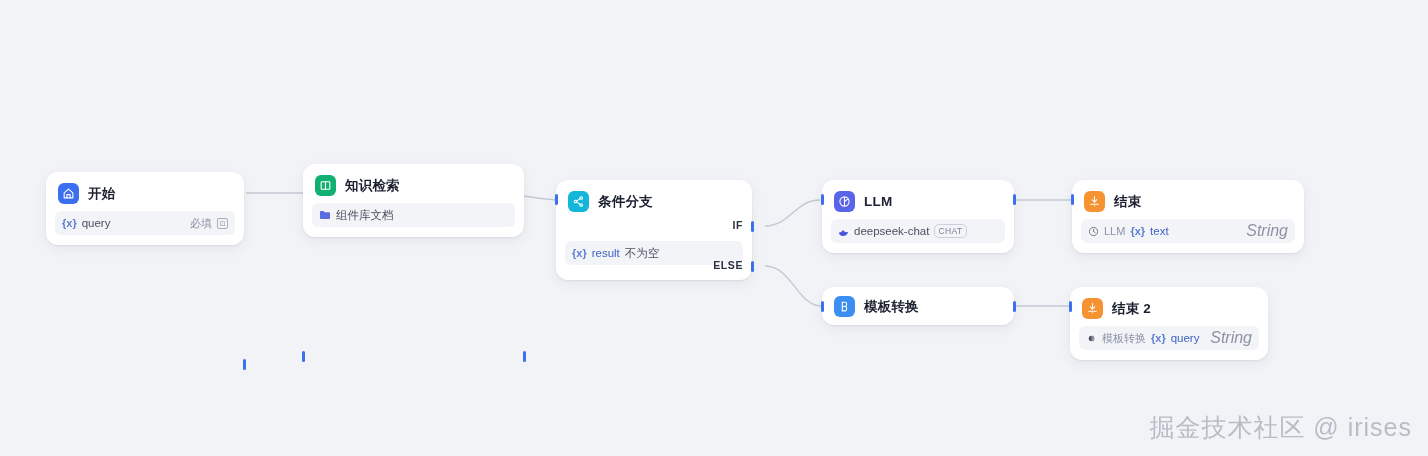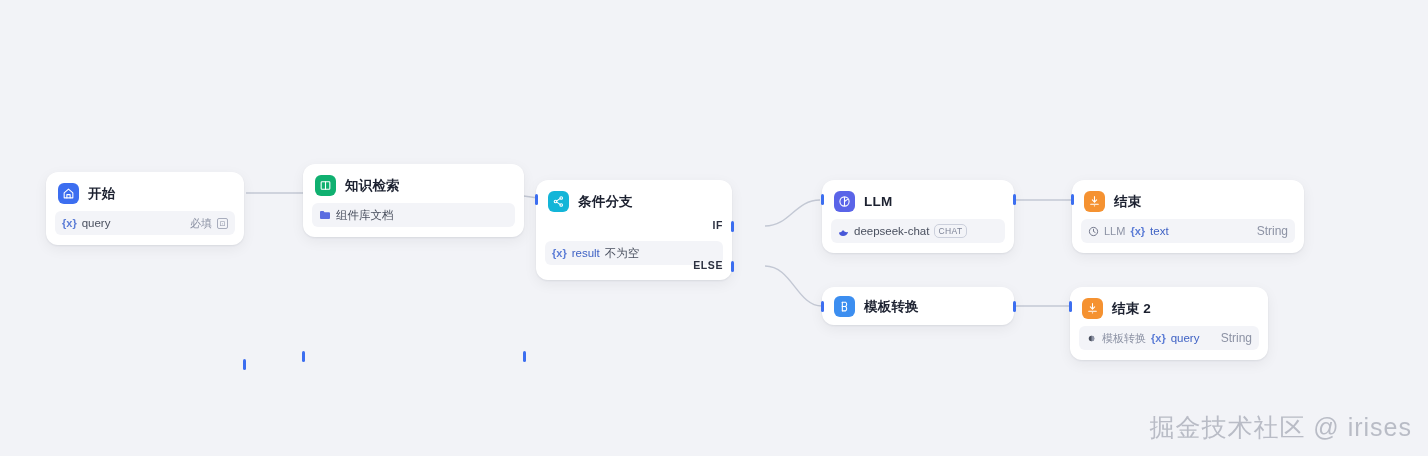--- a/index.html
+++ b/index.html
@@ -57,21 +57,21 @@
     padding: 0 7px;
     font-size: 11.5px;
     color: #52586b;
     gap: 5px;
   }
   .row .spacer { flex: 1 1 auto; }
   .varmark { color: #5b7cd6; font-size: 11px; font-weight: bold; }
   .vartext { color: #3f62c4; }
   .plain { color: #4a505f; }
   .muted { color: #8c92a4; font-size: 11px; }
-  .typetext { color: #8c92a4; font-size: 12px; }
+  .typetext { color: #8c92a4; font-size: 16px; font-style: italic; }
   .reqbox {
     display: inline-flex; align-items: center; justify-content: center;
     width: 11px; height: 11px;
     border: 1px solid #a8adbd; border-radius: 2px;
     font-size: 7px; color: #8c92a4; line-height: 1;
   }
   .chatbadge {
     border: 1px solid #ccd0dc;
     border-radius: 5px;
     font-size: 8.5px;
@@ -167,21 +167,21 @@
             <path d="M2 4 a2 2 0 0 1 2-2 h5 l2 2.5 h9 a2 2 0 0 1 2 2 V16 a2 2 0 0 1-2 2 H4 a2 2 0 0 1-2-2 Z"></path>
           </svg>
         </span>
         <span class="plain">组件库文档</span>
       </div>
     </div>
     <span class="port" style="right:-2px; top:187px;"></span>
     <span class="port" style="left:-1px; top:187px;"></span>
   </div>
 
-  <div class="node" style="left:536px; top:180px; width:196px; height:100px;">
+  <div class="node" style="left:556px; top:180px; width:196px; height:100px;">
     <div class="node-head">
       <span class="badge" style="background:#13b5d8;">
         <svg width="13" height="13" viewBox="0 0 24 24" fill="none" stroke="#ffffff" stroke-width="2" stroke-linecap="round" stroke-linejoin="round">
           <circle cx="17" cy="5.5" r="2.4"></circle>
           <circle cx="17" cy="18.5" r="2.4"></circle>
           <circle cx="6.5" cy="12" r="2.4"></circle>
           <path d="M8.8 10.8 L14.8 6.7"></path>
           <path d="M8.8 13.2 L14.8 17.3"></path>
         </svg>
       </span>

